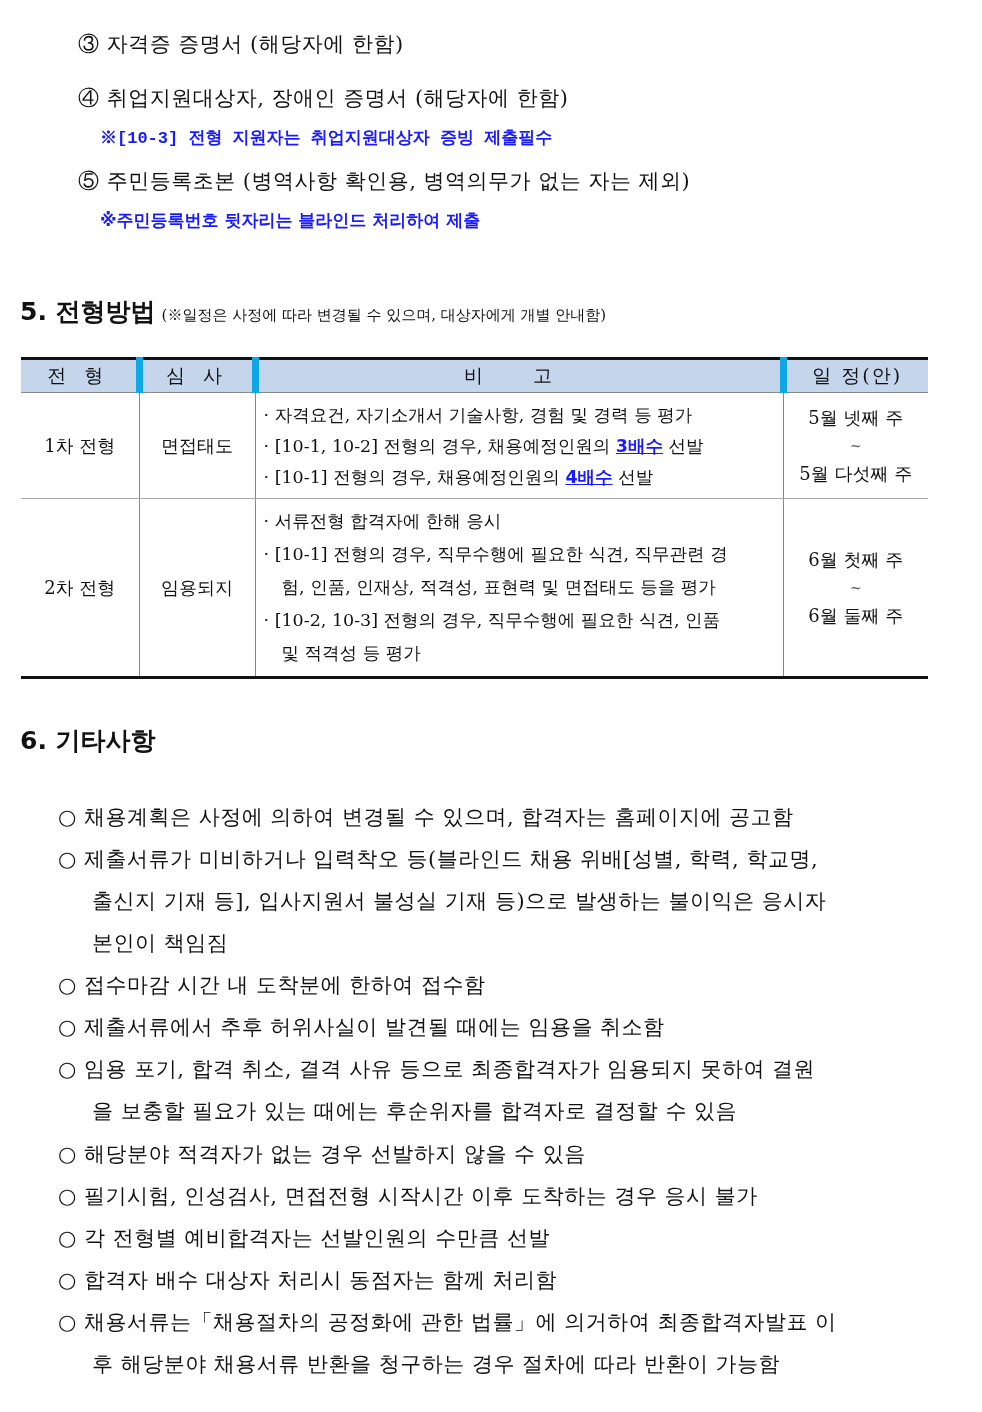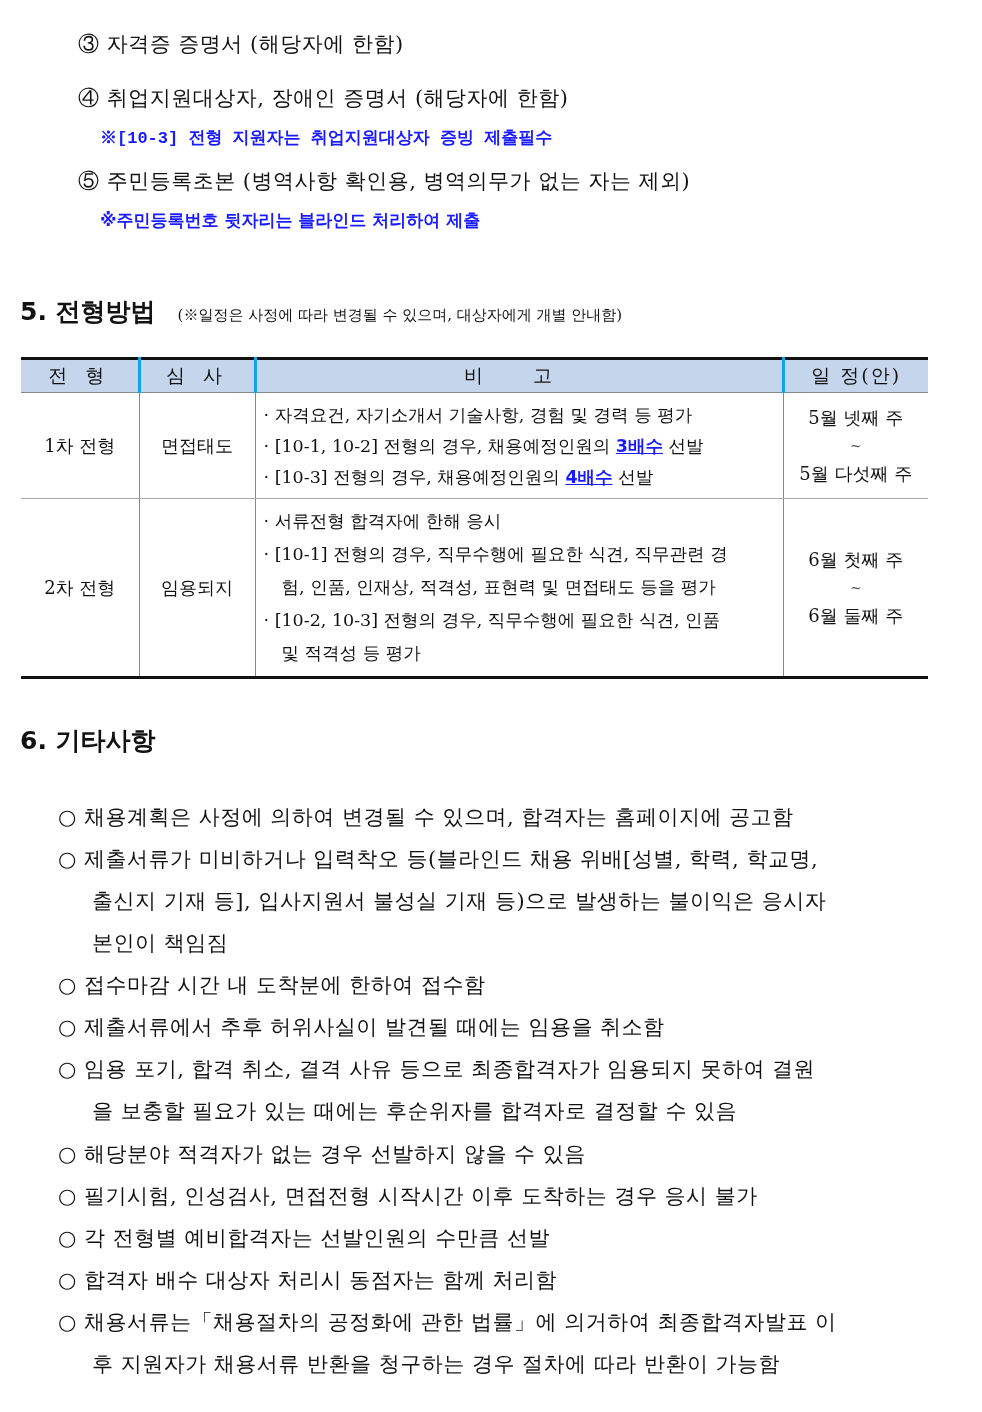--- a/index.html
+++ b/index.html
@@ -5,29 +5,29 @@
     html, body { margin: 0; padding: 0; background: #ffffff; }
     body {
       width: 982px; height: 1412px; position: relative; overflow: hidden;
       font-family: "DejaVu Serif", "Liberation Serif", serif;
       color: #111111;
     }
     .line { position: absolute; white-space: nowrap; }
     .item { font-size: 21px; letter-spacing: 0.5px; }
     .note { font-family: "DejaVu Sans", "Liberation Sans", sans-serif; font-weight: bold; color: #1a1aff; font-size: 17px; }
     .h { font-family: "DejaVu Sans", "Liberation Sans", sans-serif; font-weight: bold; font-size: 25px; }
-    .h .sub { font-family: "DejaVu Serif", serif; font-weight: normal; font-size: 15px; margin-left: 22px; }
+    .h .sub { font-family: "DejaVu Serif", serif; font-weight: normal; font-size: 15px; margin-left: 6px; }
     table.sel {
       position: absolute; left: 21px; top: 357px; width: 907px;
       border-collapse: collapse; font-size: 18px;
       border-top: 3px solid #111; border-bottom: 3px solid #111;
     }
     table.sel th {
       background: #c5d6ec; font-weight: normal; height: 30px; font-size: 19px;
-      border-left: 3px solid #0ea5e9; border-right: 1px solid #888; border-bottom: 1px solid #888;
+      border-left: 7px solid #0ea5e9; border-right: 1px solid #888; border-bottom: 1px solid #888;
       letter-spacing: 6px;
     }
     table.sel th:first-child, table.sel td:first-child { border-left: none; }
     table.sel th:last-child, table.sel td:last-child { border-right: none; }
     table.sel td {
       border-left: 1px solid #888; border-right: 1px solid #888; border-bottom: 1px solid #aaa;
       text-align: center; vertical-align: middle; padding: 0;
     }
     table.sel td.notes { text-align: left; padding: 6px 4px 6px 8px; line-height: 33px; font-size: 17.5px; }
     table.sel td.notes .indent { padding-left: 18px; display: block; }
@@ -66,21 +66,21 @@
       <th style="letter-spacing:2px;">일 정(안)</th>
     </tr>
   </thead>
   <tbody>
     <tr style="height:106px;">
       <td>1차 전형</td>
       <td>면접태도</td>
       <td class="notes" style="line-height:31px; padding-bottom:4px;">
         <div><span>· 자격요건, 자기소개서 기술사항, 경험 및 경력 등 평가</span></div>
         <div><span> · [10-1, 10-2] 전형의 경우, 채용예정인원의 </span><span class="hl">3배수</span><span> 선발</span></div>
-        <div><span> · [10-3] 전형의 경우, 채용예정인원의 </span><span class="hl">4배수</span><span> 선발</span></div>
+        <div><span> · [10-1] 전형의 경우, 채용예정인원의 </span><span class="hl">4배수</span><span> 선발</span></div>
       </td>
       <td class="sched">
         <div>5월 넷째 주</div>
         <div class="tilde">~</div>
         <div>5월 다섯째 주</div>
       </td>
     </tr>
     <tr style="height:176px;">
       <td>2차 전형</td>
       <td>임용되지</td>
@@ -109,14 +109,14 @@
     <div class="line bullet" style="top: 929px; left: 92px;">본인이 책임짐</div>
     <div class="line bullet" style="top: 971px; left: 58px;">○ 접수마감 시간 내 도착분에 한하여 접수함</div>
     <div class="line bullet" style="top: 1013px; left: 58px;">○ 제출서류에서 추후 허위사실이 발견될 때에는 임용을 취소함</div>
     <div class="line bullet" style="top: 1055px; left: 58px;">○ 임용 포기, 합격 취소, 결격 사유 등으로 최종합격자가 임용되지 못하여 결원</div>
     <div class="line bullet" style="top: 1097px; left: 92px;">을 보충할 필요가 있는 때에는 후순위자를 합격자로 결정할 수 있음</div>
     <div class="line bullet" style="top: 1140px; left: 58px;">○ 해당분야 적격자가 없는 경우 선발하지 않을 수 있음</div>
     <div class="line bullet" style="top: 1182px; left: 58px;">○ 필기시험, 인성검사, 면접전형 시작시간 이후 도착하는 경우 응시 불가</div>
     <div class="line bullet" style="top: 1224px; left: 58px;">○ 각 전형별 예비합격자는 선발인원의 수만큼 선발</div>
     <div class="line bullet" style="top: 1266px; left: 58px;">○ 합격자 배수 대상자 처리시 동점자는 함께 처리함</div>
     <div class="line bullet" style="top: 1308px; left: 58px;">○ 채용서류는「채용절차의 공정화에 관한 법률」에 의거하여 최종합격자발표 이</div>
-    <div class="line bullet" style="top: 1350px; left: 92px;">후 지원자가 채용서류 반환을 청구하는 경우 절차에 따라 반환이 가능함</div>
+    <div class="line bullet" style="top: 1350px; left: 92px;">후 해당분야 채용서류 반환을 청구하는 경우 절차에 따라 반환이 가능함</div>
   </div>
 
 </body></html>

